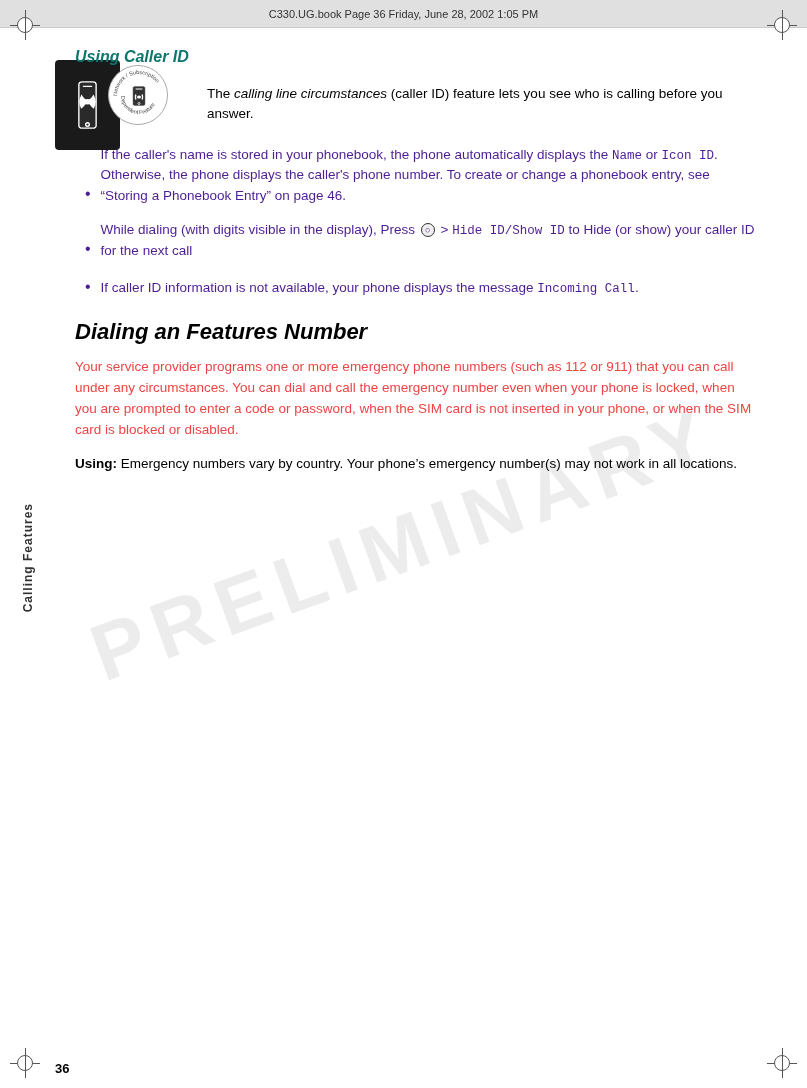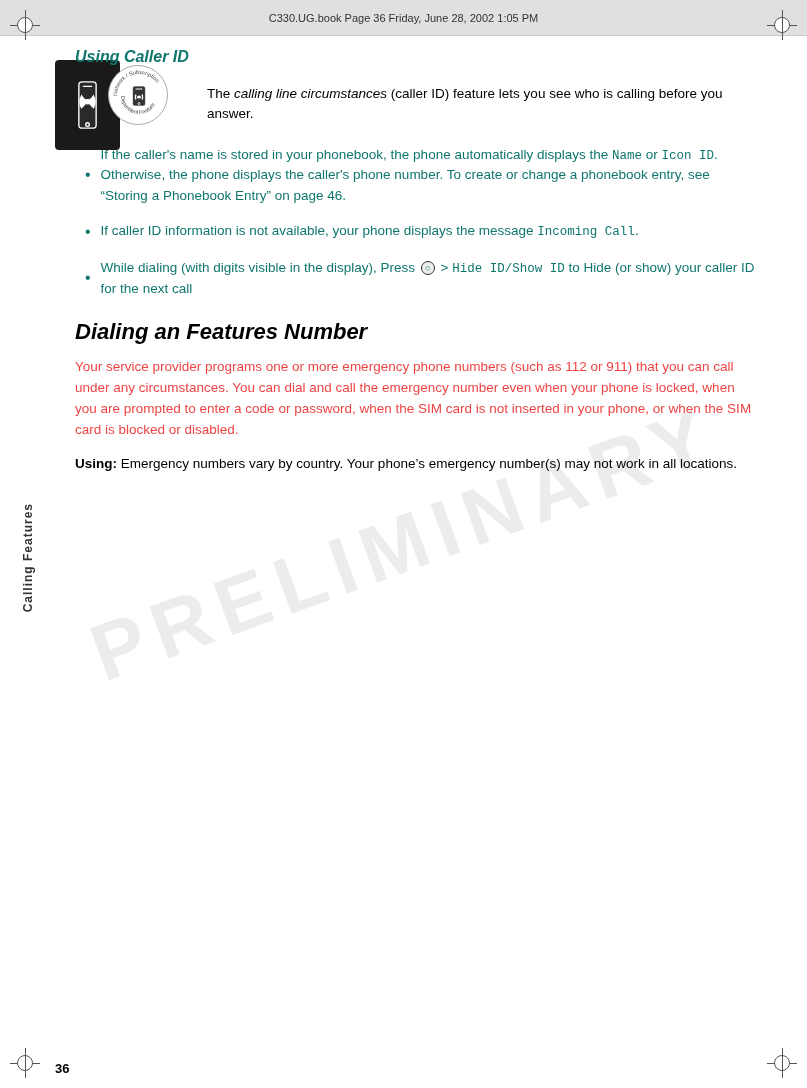--- a/index.html
+++ b/index.html
@@ -60,21 +60,21 @@
       border: 1px solid #555;
       background: white;
     }
 
     
     .header-bar {
       position: absolute;
       top: 0;
       left: 0;
       right: 0;
-      height: 36px;
+      height: 28px;
       background: #e0e0e0;
       border-bottom: 1px solid #ccc;
       display: flex;
       align-items: center;
       padding: 0 50px;
       font-size: 11px;
       color: #333;
       justify-content: center;
     }
 
@@ -192,25 +192,25 @@
     }
 
     
     .bullet-list {
       list-style: none;
       margin: 10px 0 10px 20px;
     }
 
     .bullet-list li {
       display: flex;
-      align-items: center;
+      align-items: flex-end;
       margin-bottom: 14px;
       font-size: 13.5px;
       line-height: 1.5;
-      color: #0f766e;
+      color: #4c1d95;
     }
 
     .bullet-list li::before {
       content: '•';
       margin-right: 10px;
       margin-top: 0px;
       flex-shrink: 0;
       font-size: 16px;
     }
 
@@ -370,26 +370,26 @@
   </div>
 
   <ul class="bullet-list">
     <li>
       <span class="item-text">
         If the caller's name is stored in your phonebook, the phone automatically displays the <span class="mono">Name</span> or <span class="mono">Icon ID</span>. Otherwise, the phone displays the caller's phone number. To create or change a phonebook entry, see “Storing a Phonebook Entry” on page 46.
       </span>
     </li>
     <li>
       <span class="item-text">
-        If caller ID information is not available, your phone displays the message <span class="mono">Incoming Call</span>.
+        While dialing (with digits visible in the display), Press <span style="display:inline-block; width:14px; height:14px; border-radius:50%; border:1.5px solid #333; background:#eee; text-align:center; line-height:13px; font-size:9px; vertical-align:middle; margin:0 2px;">○</span> &gt; <span class="mono">Hide ID/Show ID</span> to Hide (or show) your caller ID for the next call
       </span>
     </li>
     <li>
       <span class="item-text">
-        While dialing (with digits visible in the display), Press <span style="display:inline-block; width:14px; height:14px; border-radius:50%; border:1.5px solid #333; background:#eee; text-align:center; line-height:13px; font-size:9px; vertical-align:middle; margin:0 2px;">○</span> &gt; <span class="mono">Hide ID/Show ID</span> to Hide (or show) your caller ID for the next call
+        If caller ID information is not available, your phone displays the message <span class="mono">Incoming Call</span>.
       </span>
     </li>
   </ul>
 
   <div class="section-title">Dialing an Features Number</div>
 
   <p class="body-para">Your service provider programs one or more emergency phone numbers (such as 112 or 911) that you can call under any circumstances. You can dial and call the emergency number even when your phone is locked, when you are prompted to enter a code or password, when the SIM card is not inserted in your phone, or when the SIM card is blocked or disabled.</p>
 
   <p class="note-para">
     <strong>Using:</strong><span> Emergency numbers vary by country. Your phone’s emergency number(s) may not work in all locations.</span>

